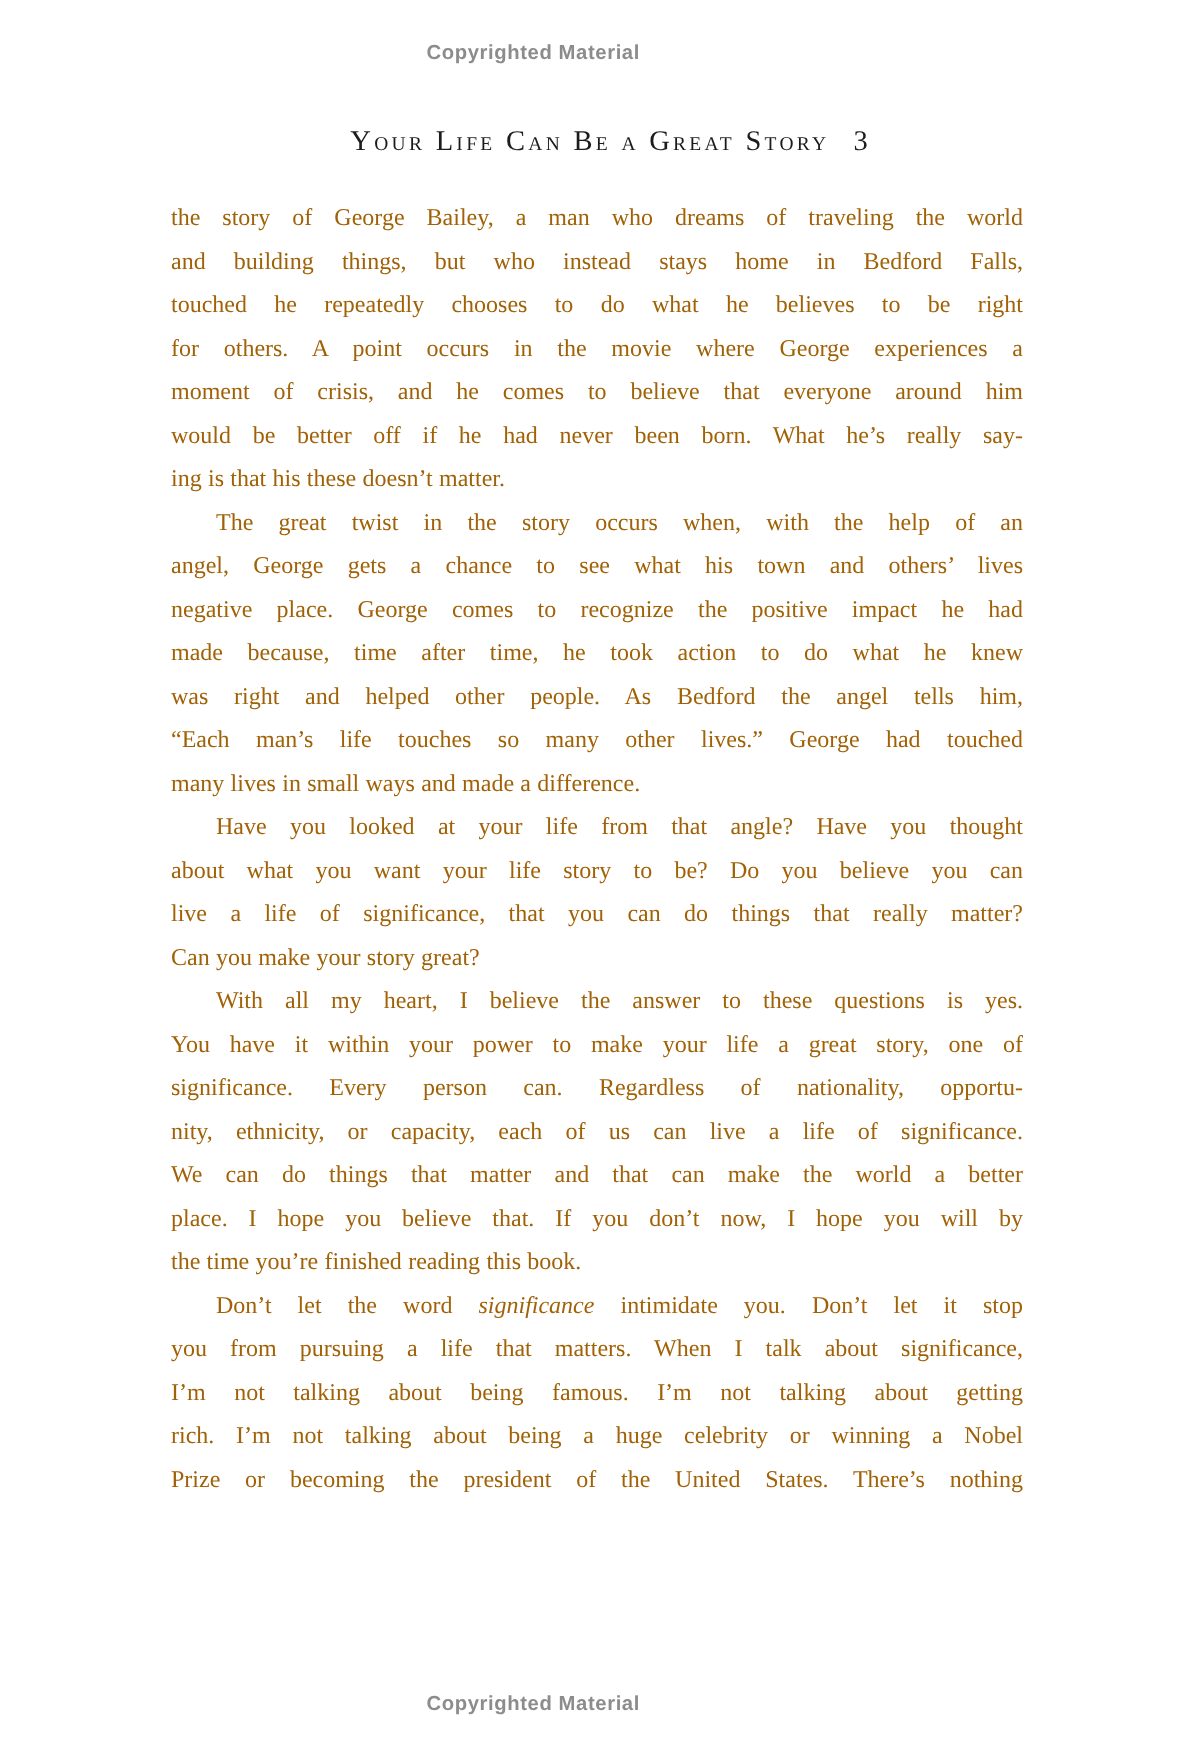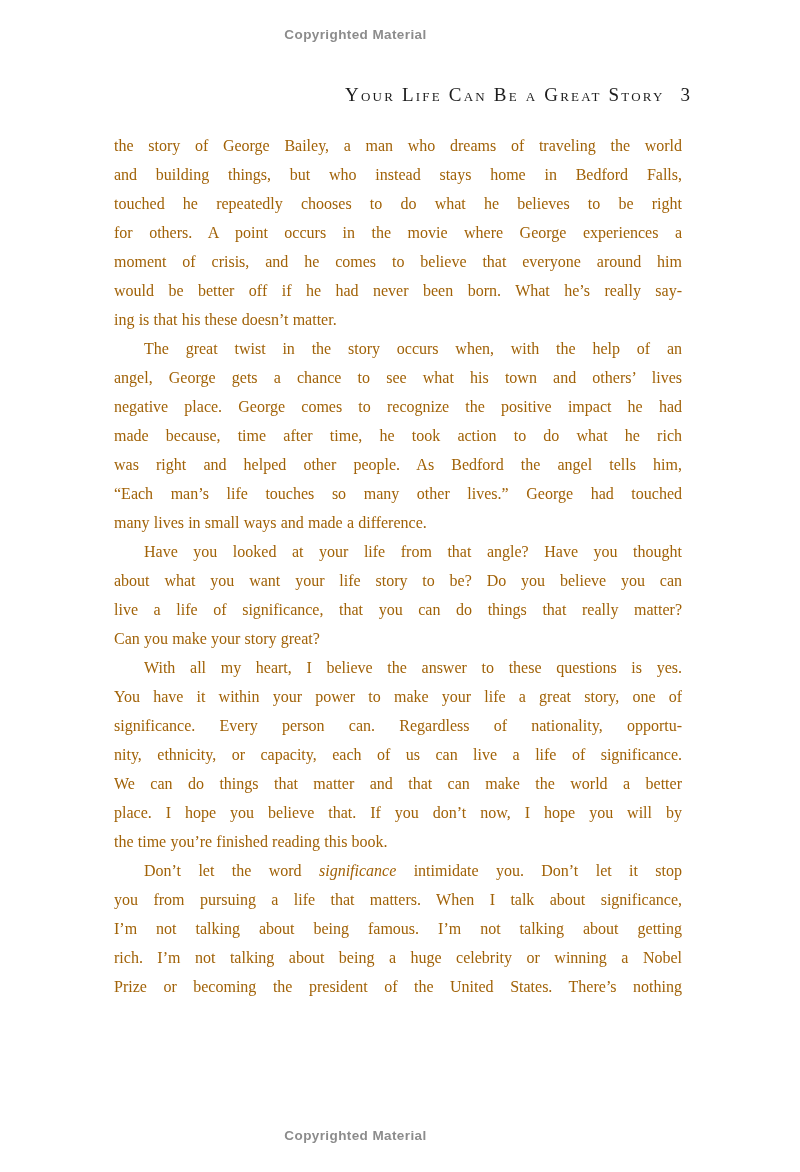--- a/index.html
+++ b/index.html
@@ -27,21 +27,21 @@
     letter-spacing: 0.4px;
     color: #8c8c8c;
   }
   .copyright-top { top: 27px; }
   .copyright-bottom { top: 1128px; }
   .running-header {
     position: absolute;
     top: 84px;
     left: 122px;
     width: 568px;
-    text-align: right;
+    text-align: center;
     color: #1c1c1c;
     font-size: 19px;
     font-variant: small-caps;
     letter-spacing: 2.2px;
     white-space: nowrap;
   }
   .running-header .page-num {
     display: inline-block;
     margin-left: 16px;
     letter-spacing: 0;
@@ -93,21 +93,21 @@
         <div class="line">touched he repeatedly chooses to do what he believes to be right</div>
         <div class="line">for others. A point occurs in the movie where George experiences a</div>
         <div class="line">moment of crisis, and he comes to believe that everyone around him</div>
         <div class="line">would be better off if he had never been born. What he’s really say-</div>
         <div class="line para-end">ing is that his these doesn’t matter.</div>
       </div>
       <div class="paragraph">
         <div class="line first-indent">The great twist in the story occurs when, with the help of an</div>
         <div class="line">angel, George gets a chance to see what his town and others’ lives</div>
         <div class="line">negative place. George comes to recognize the positive impact he had</div>
-        <div class="line">made because, time after time, he took action to do what he rich</div>
+        <div class="line">made because, time after time, he took action to do what he knew</div>
         <div class="line">was right and helped other people. As Bedford the angel tells him,</div>
         <div class="line">“Each man’s life touches so many other lives.” George had touched</div>
         <div class="line para-end">many lives in small ways and made a difference.</div>
       </div>
       <div class="paragraph">
         <div class="line first-indent">Have you looked at your life from that angle? Have you thought</div>
         <div class="line">about what you want your life story to be? Do you believe you can</div>
         <div class="line">live a life of significance, that you can do things that really matter?</div>
         <div class="line para-end">Can you make your story great?</div>
       </div>

